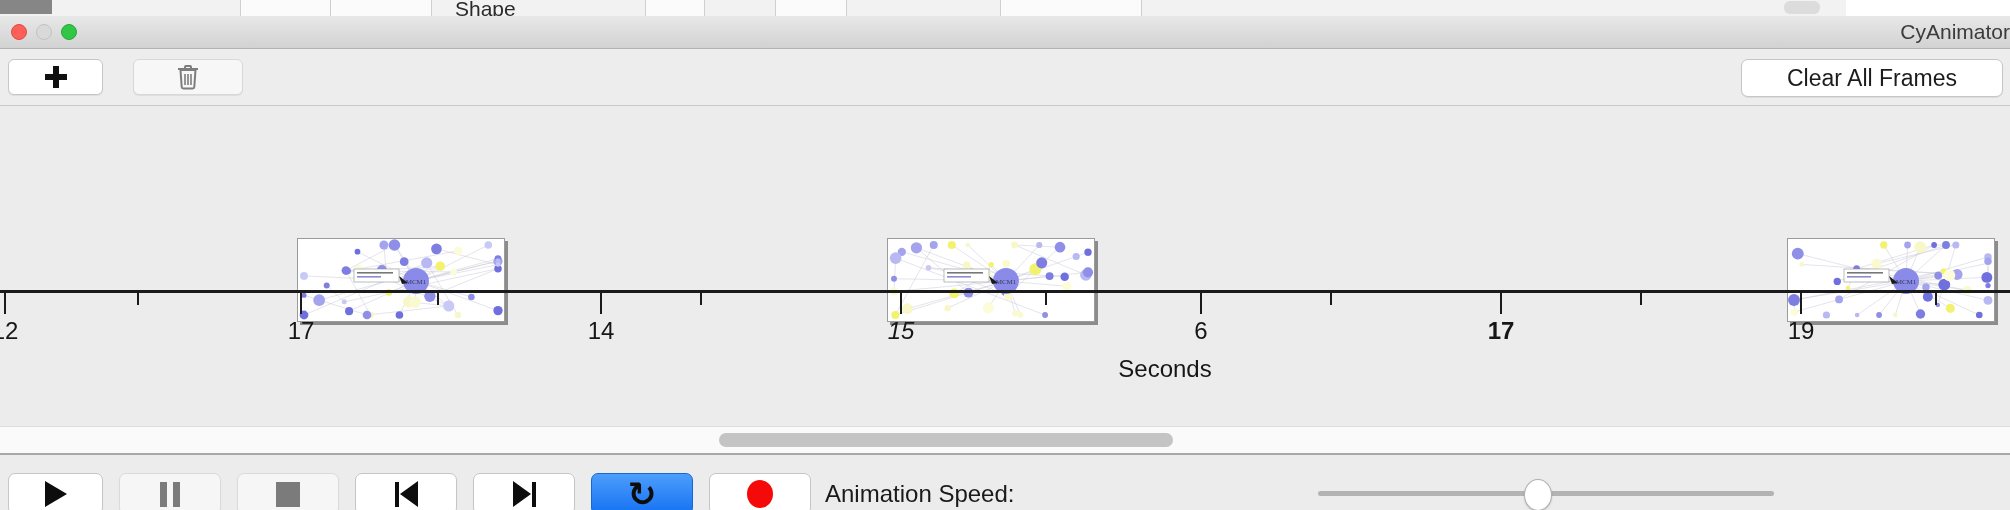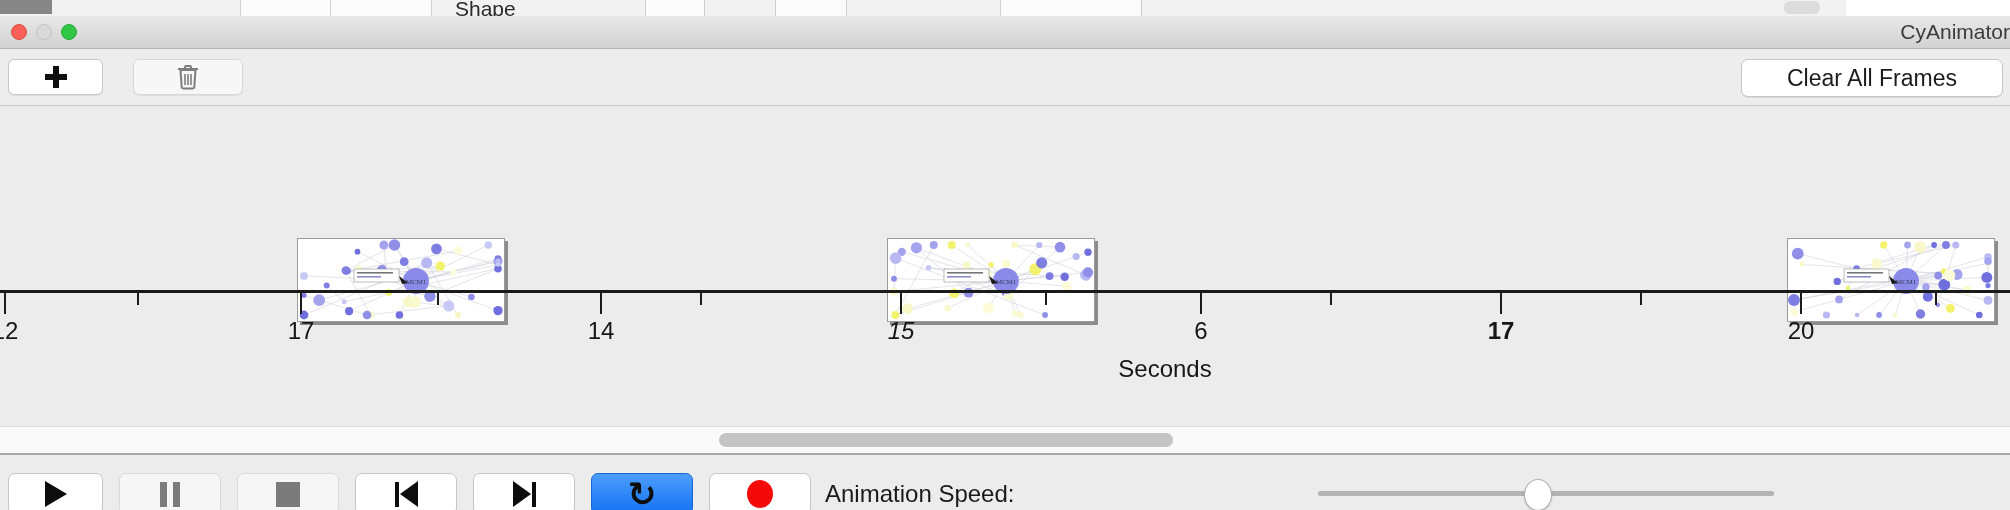--- a/index.html
+++ b/index.html
@@ -630,21 +630,21 @@
         <div class="tick major" style="left: 900px;"></div>
         <div class="tick-label" style="left: 901px; font-style: italic;">15</div>
         <div class="tick minor" style="left: 1045px;"></div>
         <div class="tick major" style="left: 1200px;"></div>
         <div class="tick-label" style="left: 1201px;">6</div>
         <div class="tick minor" style="left: 1330px;"></div>
         <div class="tick major" style="left: 1500px;"></div>
         <div class="tick-label" style="left: 1501px; font-weight: bold;">17</div>
         <div class="tick minor" style="left: 1640px;"></div>
         <div class="tick major" style="left: 1800px;"></div>
-        <div class="tick-label" style="left: 1801px;">20</div>
+        <div class="tick-label" style="left: 1801px;">19</div>
         <div class="tick minor" style="left: 1935px;"></div>
       </div>
     <div id="axis-title" style="left: 1165px;">Seconds</div>
   </div>
 
   <div id="hscroll">
     <div id="hscroll-thumb" style="left: 719px; width: 454px;"></div>
   </div>
 
   <div id="controlbar">

